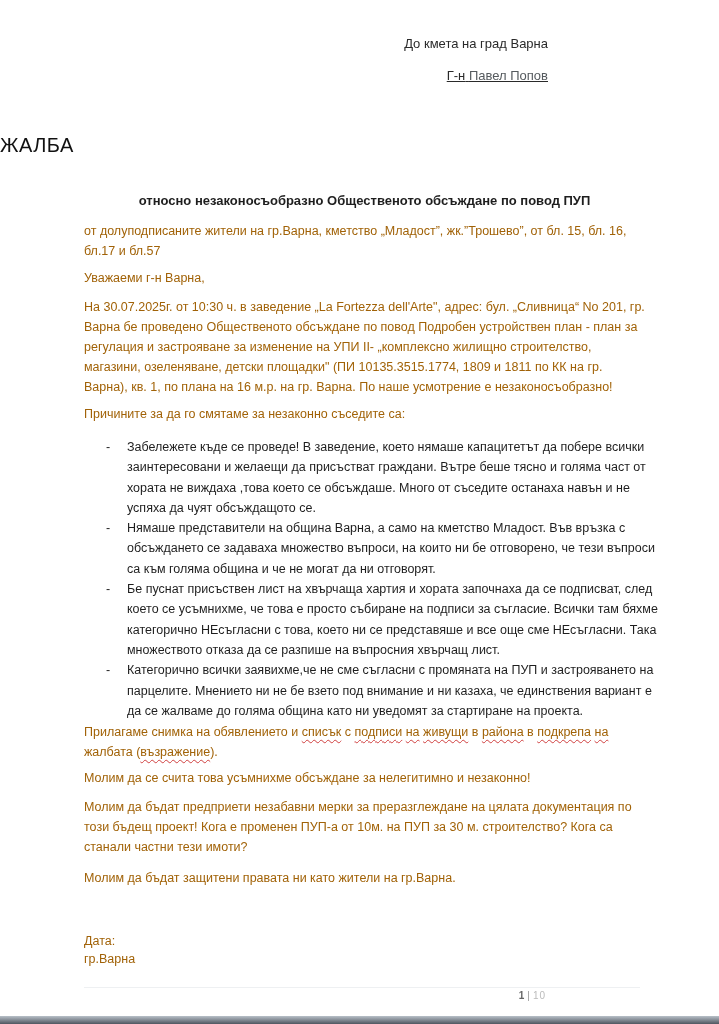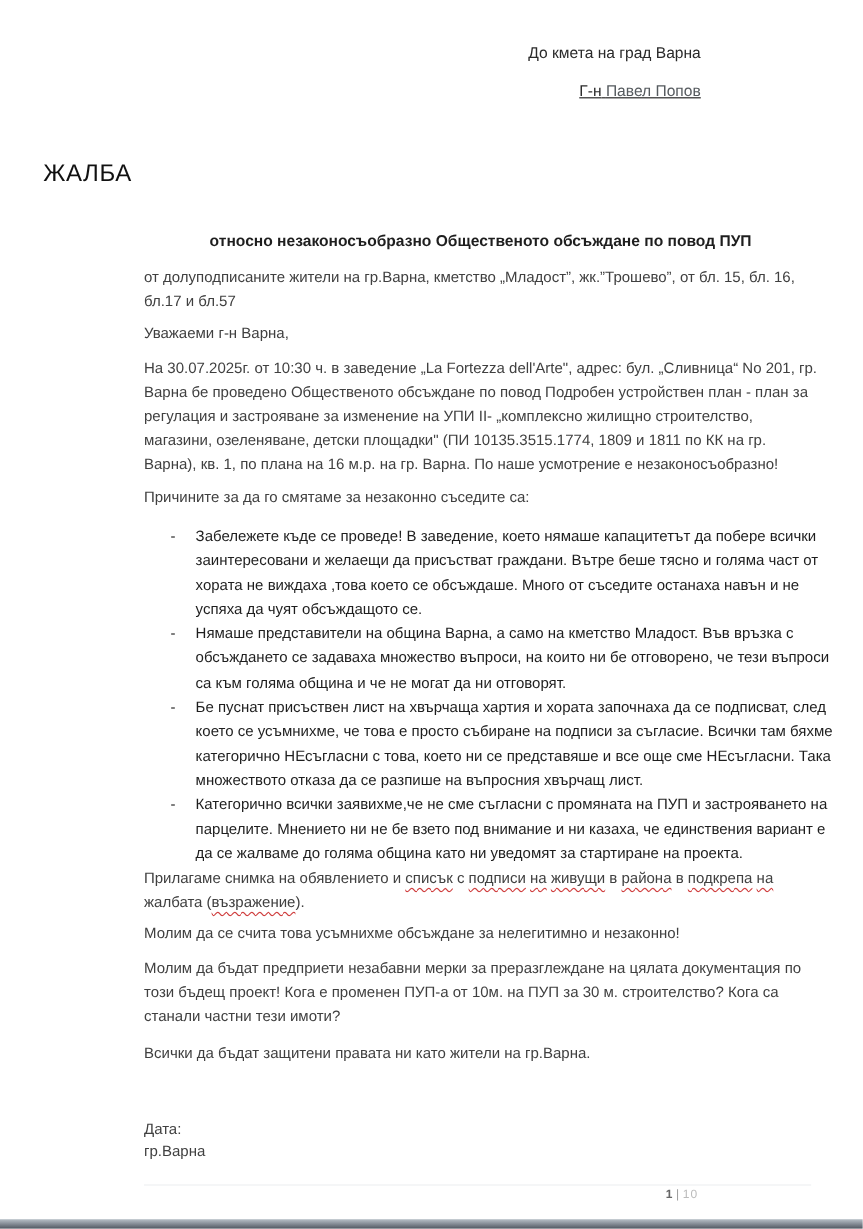--- a/index.html
+++ b/index.html
@@ -1,27 +1,27 @@
 <!DOCTYPE html>
 <html><head>
 <meta charset="utf-8">
 <style>
   html, body { margin: 0; padding: 0; }
   body {
     width: 719px; height: 1024px; background: #ffffff; position: relative; overflow: hidden;
     font-family: "Liberation Sans", "DejaVu Sans", sans-serif; color: #1e1e1e;
   }
-  .page { position: absolute; left: 0; top: 0; width: 631px; height: 1016px; background: #fff; margin-left: 36px; }
+  .page { position: absolute; left: 0; top: 0; width: 631px; height: 1016px; background: #fff; }
   .addr { position: absolute; right: 83px; font-size: 13px; color: #2a2a2a; text-align: right; }
   .addr1 { top: 36px; }
   .addr2 { top: 68px; text-decoration: underline; }
   .addr2 .name { color: #555a5e; }
   .title { position: absolute; top: 134px; left: 0; width: 719px; text-align: left; font-size: 20px; letter-spacing: 0.5px; color: #111; }
   .subtitle { position: absolute; top: 193px; left: 0; width: 719px; text-align: center; font-size: 13px; color: #1e1e1e; padding-left: 10px; box-sizing: border-box; font-weight: bold; }
-  .block { position: absolute; left: 84px; width: 565px; font-size: 12.5px; line-height: 20px; color: #404040; }
+  .block { position: absolute; left: 84px; width: 565px; font-size: 12.5px; line-height: 20px; color: #a16207; }
   .from { top: 221px; }
   .greeting { top: 268px; }
   .para1 { top: 297px; }
   .reasons-intro { top: 404px; }
   .list { position: absolute; left: 84px; width: 575px; top: 437px; margin: 0; padding: 0; list-style: none; font-size: 12.5px; line-height: 20.3px; }
   .list li { position: relative; padding-left: 43px; }
   .list li .dash { position: absolute; left: 22px; top: 0; }
   .attach { top: 722px; }
   .request1 { top: 768px; }
   .request2 { top: 797px; }
@@ -57,21 +57,21 @@
     <li><span class="dash">-</span><span>Забележете къде се проведе! В заведение, което нямаше капацитетът да побере всички заинтересовани и желаещи да присъстват граждани. Вътре беше тясно и голяма част от хората не виждаха ,това което се обсъждаше. Много от съседите останаха навън и  не успяха да чуят обсъждащото се.</span></li>
     <li><span class="dash">-</span><span>Нямаше представители на община Варна, а само на кметство Младост. Във връзка с обсъждането се задаваха множество въпроси, на които ни бе отговорено, че тези въпроси са към голяма община и че не могат да ни отговорят.</span></li>
     <li><span class="dash">-</span><span>Бе пуснат присъствен лист на хвърчаща хартия и хората започнаха да се подписват, след което се усъмнихме, че това е просто събиране на подписи за съгласие. Всички там бяхме категорично НЕсъгласни с това, което ни се представяше и все още сме НЕсъгласни. Така множеството отказа да се разпише на въпросния хвърчащ лист.</span></li>
     <li><span class="dash">-</span><span>Категорично всички заявихме,че не сме съгласни с промяната на ПУП и застрояването на парцелите. Мнението ни не бе взето под внимание и ни казаха, че единствения вариант е да се жалваме до голяма община като ни уведомят за стартиране на проекта.</span></li>
   </ul>
 
   <div class="block attach"><span>Прилагаме снимка на обявлението и </span><span class="squiggle">списък</span><span> с </span><span class="squiggle">подписи</span><span> </span><span class="squiggle">на</span><span> </span><span class="squiggle">живущи</span><span> в </span><span class="squiggle">района</span><span> в </span><span class="squiggle">подкрепа</span><span> </span><span class="squiggle">на</span><span> жалбата (</span><span class="squiggle">възражение</span><span>).</span></div>
 
   <div class="block request1">Молим да се счита това усъмнихме обсъждане за нелегитимно и незаконно!</div>
   <div class="block request2">Молим да бъдат предприети незабавни мерки за преразглеждане на цялата документация по този бъдещ проект! Кога е променен ПУП-а от 10м.  на ПУП за 30 м. строителство? Кога са станали частни тези имоти?</div>
-  <div class="block request3">Всички да бъдат защитени правата ни като жители на гр.Варна.</div>
+  <div class="block request3">Молим да бъдат защитени правата ни като жители на гр.Варна.</div>
 
   <div class="block date">
     <div>Дата:</div>
     <div>гр.Варна</div>
   </div>
 
   <div class="footer-line"></div>
   <div class="pagenum"><span class="cur">1</span><span class="sep">|</span><span class="tot">10</span></div>
 </div>
 <div class="bottom-bar"></div>

